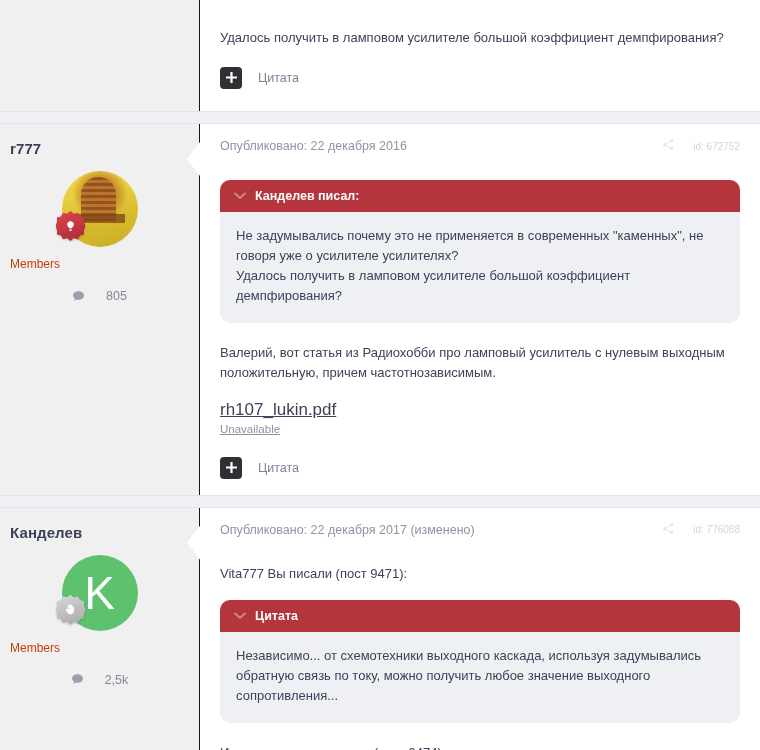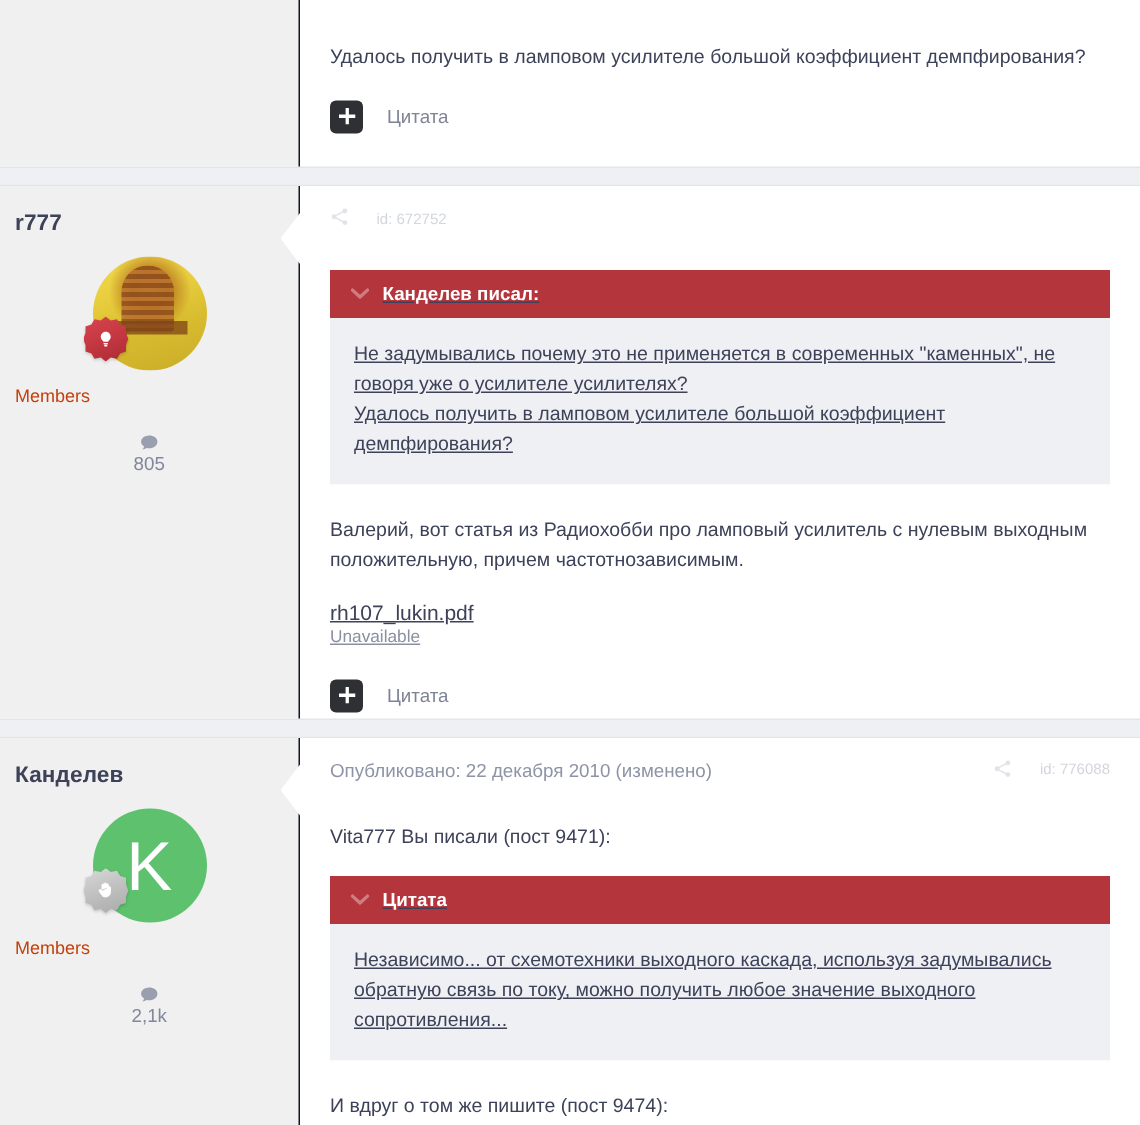--- a/index.html
+++ b/index.html
@@ -143,62 +143,60 @@
     color: #c2410c;
     margin-bottom: 18px;
   }
 
   .author-posts {
     font-size: 12.5px;
     color: #82879a;
     display: flex;
     align-items: center;
     justify-content: center;
-    gap: 0;
-    flex-direction: column;
+    gap: 21px;
   }
   .author-posts svg { display: block; }
 
   
   .notch {
     position: absolute;
     right: -1px;
     top: 18px;
     width: 13px;
     height: 34px;
     background: #ffffff;
     clip-path: polygon(100% 0%, 100% 100%, 0% 50%);
     z-index: 3;
   }
 
   
   .content-col {
     flex: 1;
-    padding: 14px 20px 4px;
+    padding: 14px 20px 16px;
     min-width: 0;
     position: relative;
   }
 
   .post-head {
     display: flex;
     align-items: center;
     font-size: 12.5px;
     color: #8e94a6;
     margin-bottom: 26px;
   }
   .post-date { flex: 1; }
   .share-icon { margin-right: 18px; opacity: .55; display: block; }
   .post-id { color: #d3d6dd; font-size: 10px; }
 
   
   .quote {
     margin: 0 0 20px 0;
-    border-radius: 0;
+    border-radius: 10px;
     overflow: hidden;
-    text-decoration: underline;
   }
   .quote-head {
     background: #b4353c;
     color: #ffffff;
     font-size: 12.5px;
     font-weight: bold;
     padding: 9px 14px;
     display: flex;
     align-items: center;
     gap: 9px;
@@ -218,21 +216,21 @@
     font-size: 13px;
     line-height: 1.58;
     color: #3d4259;
     margin-bottom: 18px;
   }
   .body-text.tight { margin-bottom: 16px; }
 
   .attachment { margin-bottom: 22px; }
   .attachment a.file {
     color: #3d4259;
-    font-size: 14px;
+    font-size: 17px;
     text-decoration: underline;
     display: inline-block;
   }
   .attachment .status {
     display: block;
     margin-top: 3px;
     font-size: 11.5px;
     color: #8b90a1;
     text-decoration: underline;
   }
@@ -311,20 +309,21 @@
           </svg>
         </span>
         <span>805</span>
       </div>
 
       <div class="notch"></div>
     </div>
 
     <div class="content-col">
       <div class="post-head">
+        <span class="post-date">Опубликовано: 22 декабря 2016</span>
         <span class="share-icon">
           <svg width="13" height="13" viewBox="0 0 16 16">
             <circle cx="12.2" cy="3.2" r="2" fill="#c9cdd6"></circle>
             <circle cx="12.2" cy="12.8" r="2" fill="#c9cdd6"></circle>
             <circle cx="3.4" cy="8" r="2" fill="#c9cdd6"></circle>
             <path d="M4.6 7.1l6.6-3.4M4.6 8.9l6.6 3.4" stroke="#c9cdd6" stroke-width="1.2" fill="none"></path>
           </svg>
         </span>
         <span class="post-id">id: 672752</span>
       </div>
@@ -379,29 +378,29 @@
       </div>
 
       <div class="author-rank">Members</div>
 
       <div class="author-posts">
         <span>
           <svg width="13" height="13" viewBox="0 0 16 16">
             <path d="M8 1.6C4.3 1.6 1.3 3.9 1.3 6.7c0 1.6 1 3 2.5 4-.2.9-.7 1.8-1.4 2.5 1.3-.2 2.5-.7 3.4-1.4.7.2 1.4.3 2.2.3 3.7 0 6.7-2.3 6.7-5.4S11.7 1.6 8 1.6z" fill="#9a9fb0"></path>
           </svg>
         </span>
-        <span>2,1k</span>
+        <span>2,5k</span>
       </div>
 
       <div class="notch"></div>
     </div>
 
     <div class="content-col">
       <div class="post-head">
-        <span class="post-date">Опубликовано: 22 декабря 2010 (изменено)</span>
+        <span class="post-date">Опубликовано: 22 декабря 2017 (изменено)</span>
         <span class="share-icon">
           <svg width="13" height="13" viewBox="0 0 16 16">
             <circle cx="12.2" cy="3.2" r="2" fill="#c9cdd6"></circle>
             <circle cx="12.2" cy="12.8" r="2" fill="#c9cdd6"></circle>
             <circle cx="3.4" cy="8" r="2" fill="#c9cdd6"></circle>
             <path d="M4.6 7.1l6.6-3.4M4.6 8.9l6.6 3.4" stroke="#c9cdd6" stroke-width="1.2" fill="none"></path>
           </svg>
         </span>
         <span class="post-id">id: 776088</span>
       </div>

